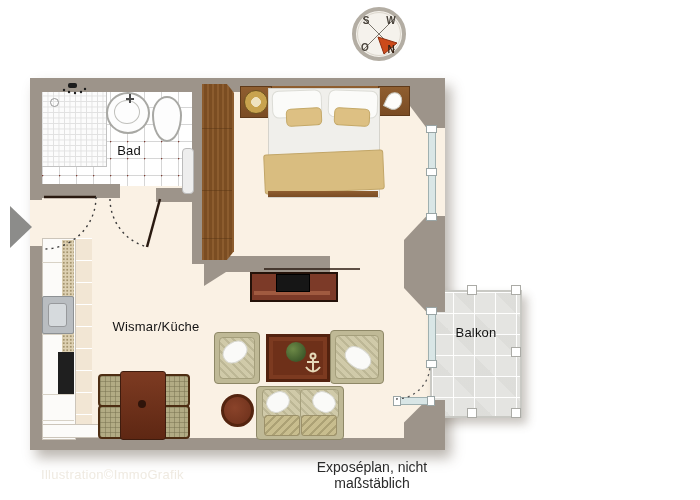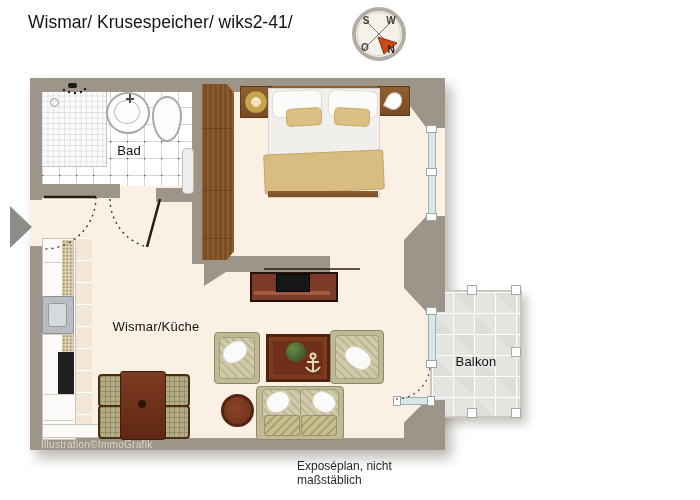--- a/index.html
+++ b/index.html
@@ -2,22 +2,22 @@
 <html><head>
 <meta charset="utf-8">
 <style>
   html,body{margin:0;padding:0;background:#ffffff;}
   .canvas{position:relative;width:700px;height:500px;background:#ffffff;overflow:hidden;
           font-family:"Liberation Sans", sans-serif;color:#151515;}
   .abs{position:absolute;}
   
   .title{left:28px;top:11px;font-size:17.5px;line-height:1.32;color:#141414;}
   .room-label{font-size:13px;color:#131313;text-align:center;letter-spacing:.2px;}
-  .credit{font-size:10px;color:rgba(235,229,218,.8);letter-spacing:.3px;}
-  .disclaimer{font-size:12px;color:#2a2a2a;text-align:left;}
+  .credit{font-size:13px;color:rgba(235,229,218,.8);letter-spacing:.3px;margin-top:28px;}
+  .disclaimer{font-size:14px;color:#2a2a2a;text-align:center;}
   
   .floor{background:#faf1e4;box-shadow:6px 8px 12px rgba(80,65,50,.38);}
   .wall{background:#9d948a;}
   .bath-floor{background-color:#ffffff;
     background-image:
       radial-gradient(circle at 0 0, #7e3b32 1.3px, transparent 1.7px),
       linear-gradient(#d6d6d6 1px, transparent 1px),
       linear-gradient(90deg,#d6d6d6 1px, transparent 1px);
     background-size:17px 17px;}
   .shower{background-color:#fcfcfc;
@@ -75,21 +75,20 @@
   .fixture{background:#fdfdfd;border:2px solid #a8a8a4;border-radius:50%;}
   svg{display:block;}
   .overlay{left:0;top:0;pointer-events:none;}
 </style>
 </head>
 <body>
 
 <div class="canvas">
 
   <div class="abs title">
-    <div>Wismar/ Krusespeicher/ wiks2-41/</div>
   </div>
 
   <div class="abs" style="left:351px;top:6px;width:56px;height:56px">
     <svg width="56" height="56" viewBox="0 0 56 56">
       <circle cx="28" cy="28" r="25" fill="#f5f2ec" stroke="#b3ada3" stroke-width="4"></circle>
       <circle cx="28" cy="28" r="21.5" fill="none" stroke="#dcd7cd" stroke-width="1"></circle>
       <line x1="12" y1="12" x2="44" y2="44" stroke="#7a756c" stroke-width="1"></line>
       <line x1="44" y1="12" x2="12" y2="44" stroke="#7a756c" stroke-width="1"></line>
       <polygon points="27,31 46,37 33,48" fill="#cc4a1a" stroke="#8e2f10" stroke-width="1"></polygon>
       <text x="15" y="18" font-size="10" font-weight="600" fill="#4a443c" text-anchor="middle">S</text>
@@ -198,21 +197,21 @@
   <div class="abs frame" style="left:256px;top:386px;width:86px;height:52px"></div>
   <div class="abs cushion" style="left:262px;top:389px;width:37px;height:28px"></div>
   <div class="abs cushion" style="left:300px;top:389px;width:37px;height:28px"></div>
   <div class="abs wpillow" style="left:266px;top:392px;width:22px;height:18px;transform:rotate(-30deg)"></div>
   <div class="abs wpillow" style="left:312px;top:392px;width:22px;height:18px;transform:rotate(30deg)"></div>
   <div class="abs goldcush" style="left:264px;top:415px;width:34px;height:19px"></div>
   <div class="abs goldcush" style="left:301px;top:415px;width:34px;height:19px"></div>
 
   <div class="abs room-label" style="left:99px;top:143px;width:60px">Bad</div>
   <div class="abs room-label" style="left:96px;top:319px;width:120px">Wismar/Küche</div>
-  <div class="abs room-label" style="left:436px;top:354px;width:80px">Balkon</div>
+  <div class="abs room-label" style="left:436px;top:325px;width:80px">Balkon</div>
 
   <svg class="abs overlay" width="700" height="500" viewBox="0 0 700 500">
 
     <polygon points="10,206 32,227 10,248" fill="#8c8c8a"></polygon>
 
     <line x1="44" y1="197" x2="96" y2="197" stroke="#2a1a10" stroke-width="2.5"></line>
     <path d="M96,197 A52,52 0 0 1 44,249" fill="none" stroke="#3a3a3a" stroke-width="1.4" stroke-dasharray="2,4"></path>
 
     <line x1="160" y1="199" x2="147" y2="247" stroke="#2a1a10" stroke-width="2.5"></line>
     <path d="M110,199 A50,50 0 0 0 147,247" fill="none" stroke="#3a3a3a" stroke-width="1.4" stroke-dasharray="2,4"></path>

